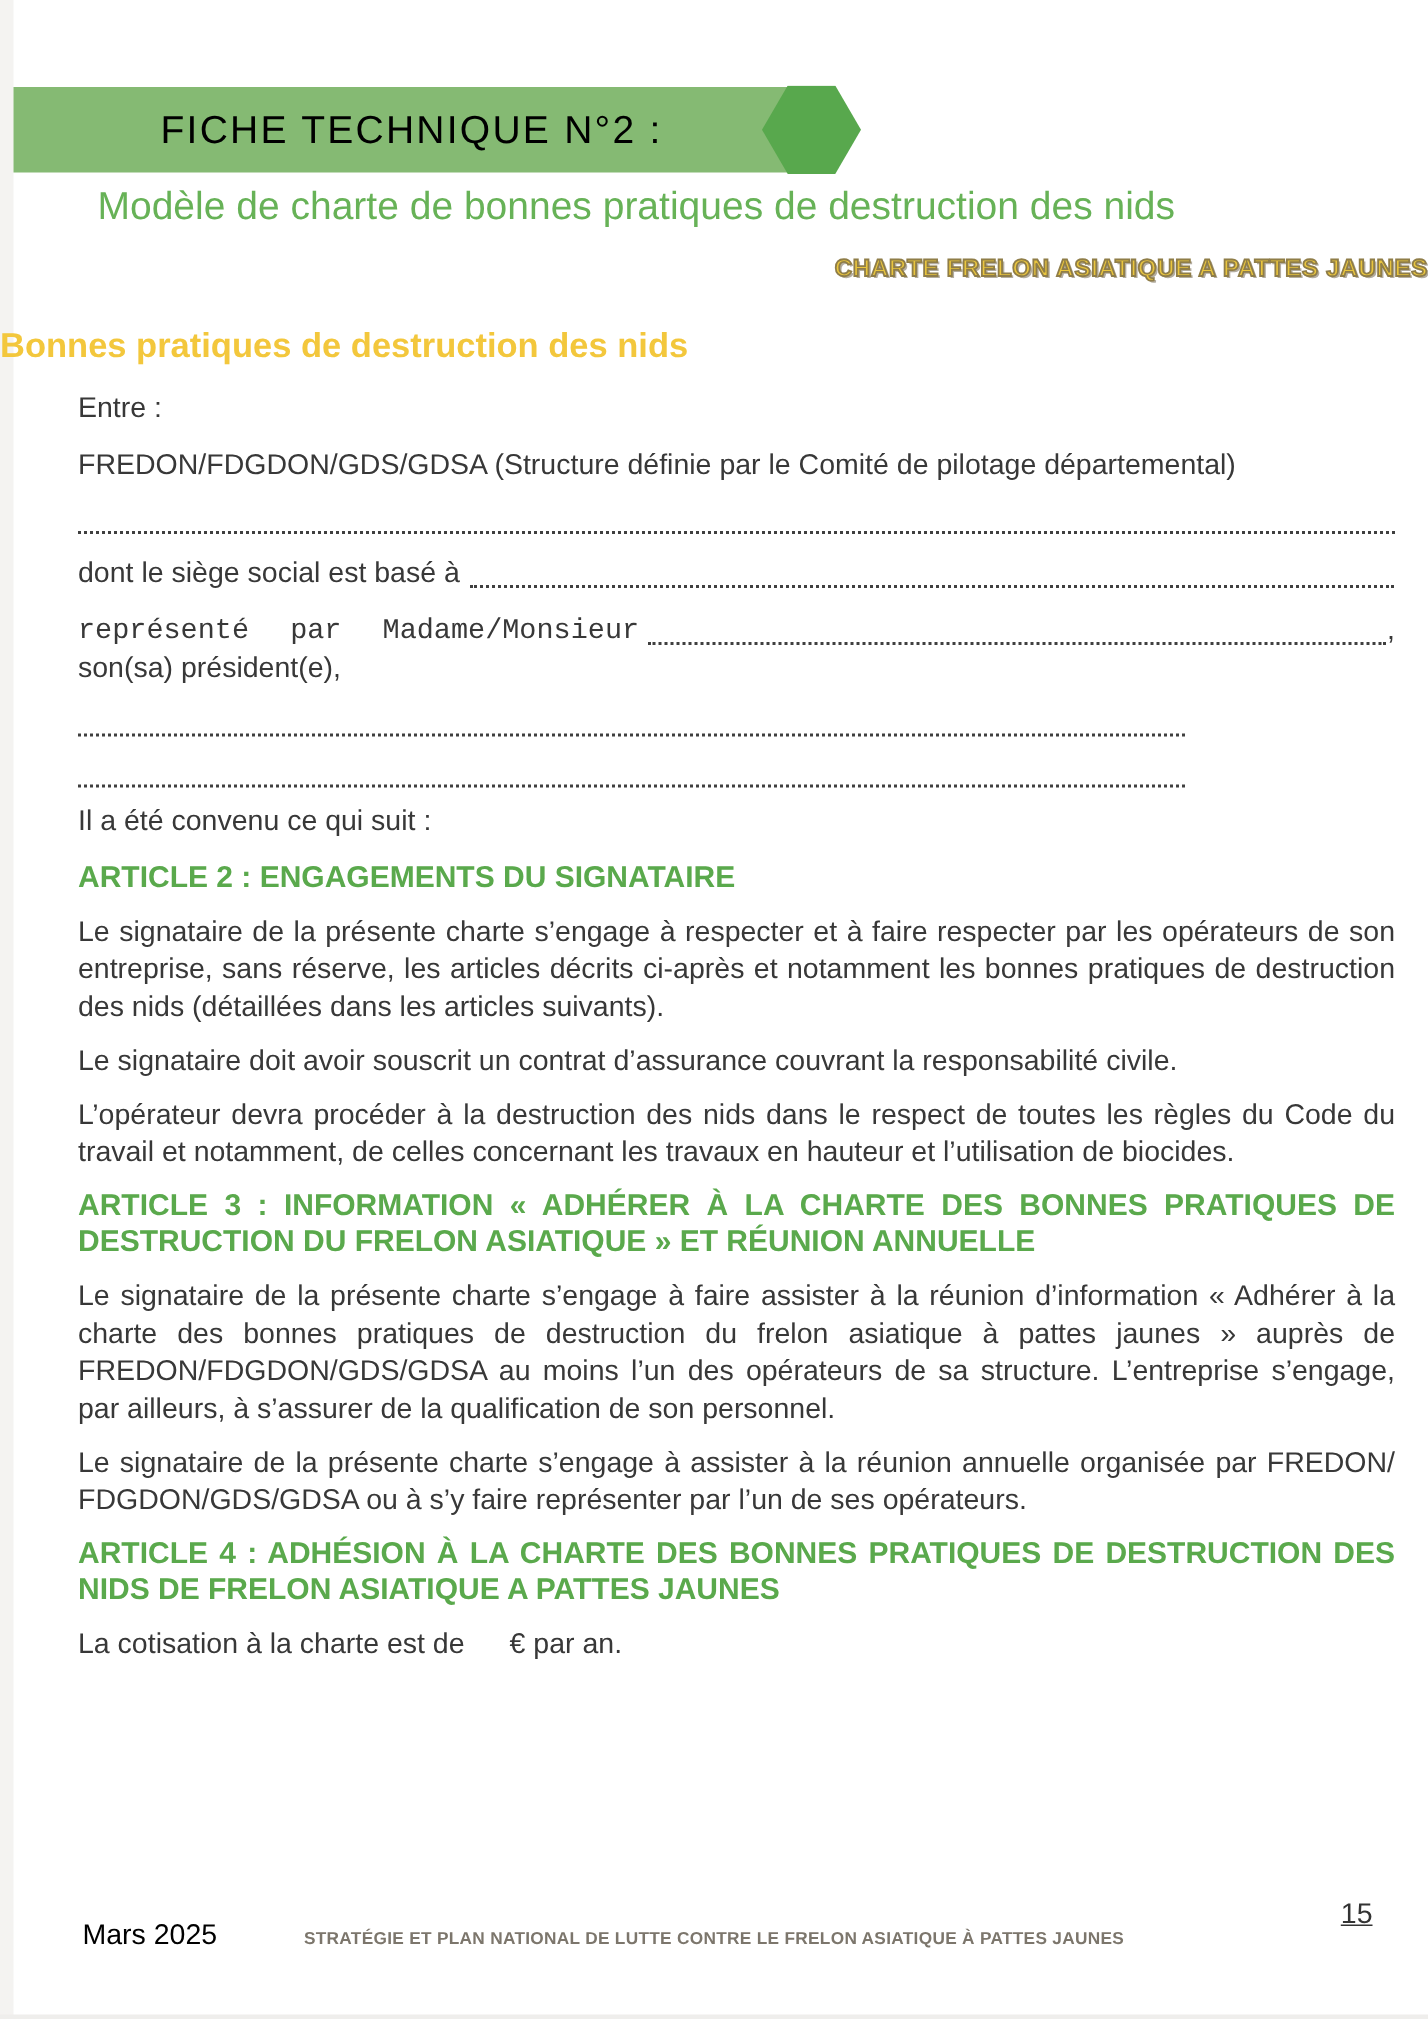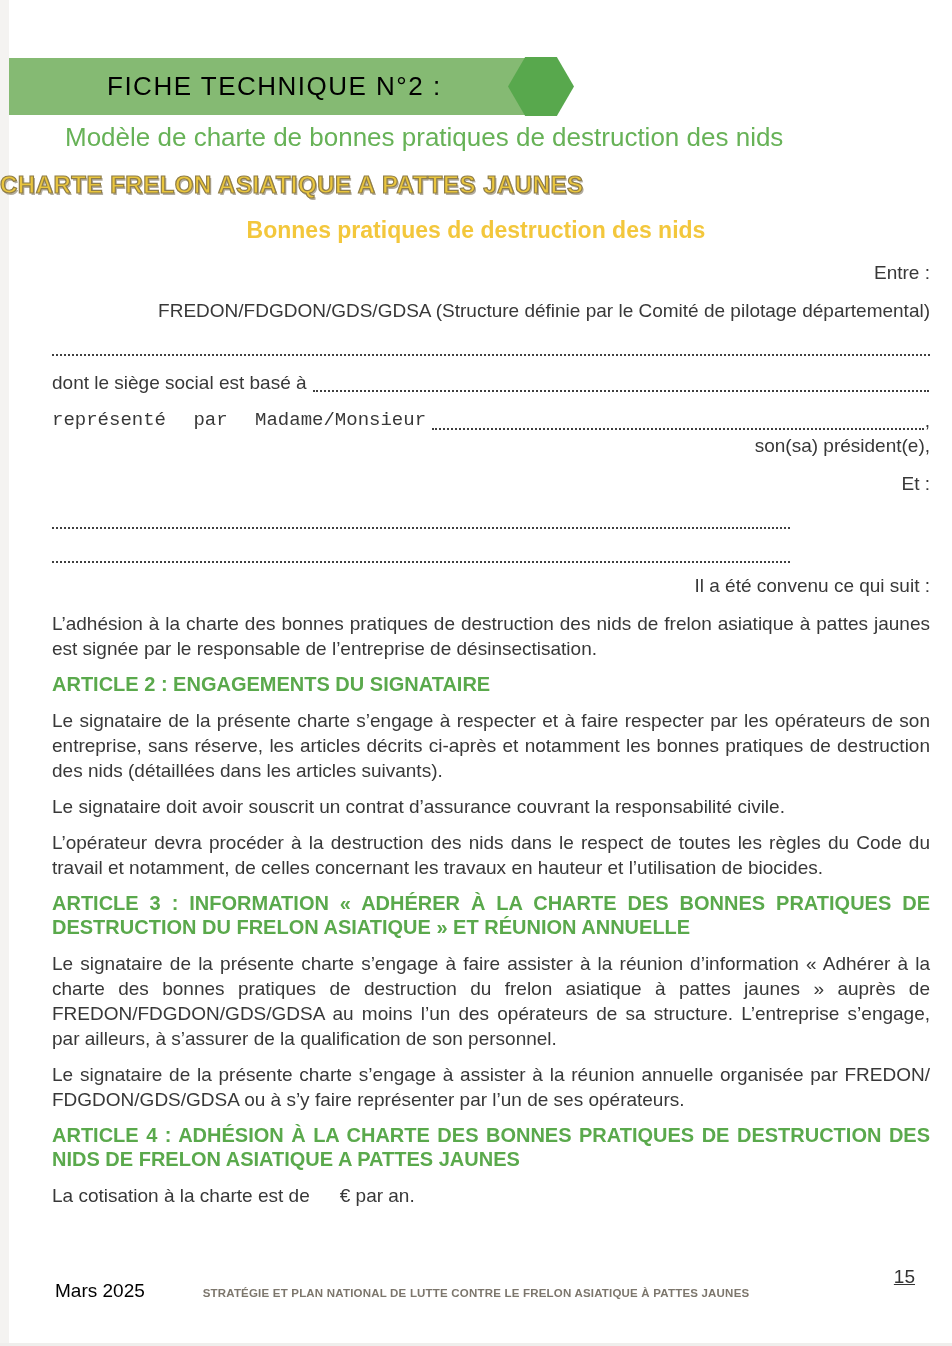--- a/index.html
+++ b/index.html
@@ -47,44 +47,44 @@
   }
   .subtitle {
     position: absolute; left: 65px; top: 122px;
     font-size: 26px;
     color: #67b257;
     white-space: nowrap;
   }
   .charter-title {
     position: absolute; left: 0; top: 171px;
     width: 100%;
-    text-align: left;
-    font-size: 24px;
+    text-align: right;
+    font-size: 16px;
     font-weight: bold;
     letter-spacing: 0.5px;
     color: #eac63e;
     -webkit-text-stroke: 1.2px #8f7d48;
     text-shadow: 1.5px 1.5px 0 #b3ada1;
   }
   .charter-subtitle {
     position: absolute; left: 0; top: 217px;
     width: 100%;
-    text-align: center;
+    text-align: left;
     font-size: 23px;
     font-weight: bold;
     color: #f3c73c;
   }
   
   .content {
     position: absolute; left: 52px; top: 260px;
     width: 878px;
     font-size: 19px;
     line-height: 25px;
   }
-  .content p { margin: 0 0 13px; text-align: right; }
+  .content p { margin: 0 0 13px; }
   .content p.just { text-align: justify; margin-bottom: 11px; }
   .content h3 {
     color: #5aa94c;
     font-size: 20px;
     line-height: 24px;
     font-weight: bold;
     margin: 3px 0 12px;
   }
   .content h3.just-h { text-align: justify; }
   .dotline {
@@ -153,28 +153,26 @@
       <span class="leader"></span>
     </div>
 
     <div class="leader-row" style="margin-bottom:0;">
       <span class="spread">représenté par Madame/Monsieur</span>
       <span class="leader"></span>
       <span>,</span>
     </div>
     <p>son(sa) président(e),</p>
 
-    <p>Et :</p>
 
     <div class="dotline short"></div>
     <div class="dotline short" style="margin-bottom:10px;"></div>
 
     <p>Il a été convenu ce qui suit :</p>
 
-    <p class="just">L’adhésion à la charte des bonnes pratiques de destruction des nids de frelon asiatique à pattes jaunes est signée par le responsable de l’entreprise de désinsectisation.</p>
 
     <h3>ARTICLE 2 : ENGAGEMENTS DU SIGNATAIRE</h3>
     <p class="just">Le signataire de la présente charte s’engage à respecter et à faire respecter par les opérateurs de son entreprise, sans réserve, les articles décrits ci-après et notamment les bonnes pratiques de destruction des nids (détaillées dans les articles suivants).</p>
     <p class="just">Le signataire doit avoir souscrit un contrat d’assurance couvrant la responsabilité civile.</p>
     <p class="just">L’opérateur devra procéder à la destruction des nids dans le respect de toutes les règles du Code du travail et notamment, de celles concernant les travaux en hauteur et l’utilisation de biocides.</p>
 
     <h3 class="just-h">ARTICLE 3 : INFORMATION « ADHÉRER À LA CHARTE DES BONNES PRATIQUES DE DESTRUCTION DU FRELON ASIATIQUE » ET RÉUNION ANNUELLE</h3>
     <p class="just">Le signataire de la présente charte s’engage à faire assister à la réunion d’information « Adhérer à la charte des bonnes pratiques de destruction du frelon asiatique à pattes jaunes » auprès de FREDON/FDGDON/GDS/GDSA au moins l’un des opérateurs de sa structure. L’entreprise s’engage, par ailleurs, à s’assurer de la qualification de son personnel.</p>
     <p class="just">Le signataire de la présente charte s’engage à assister à la réunion annuelle organisée par FREDON/ FDGDON/GDS/GDSA ou à s’y faire représenter par l’un de ses opérateurs.</p>
 

